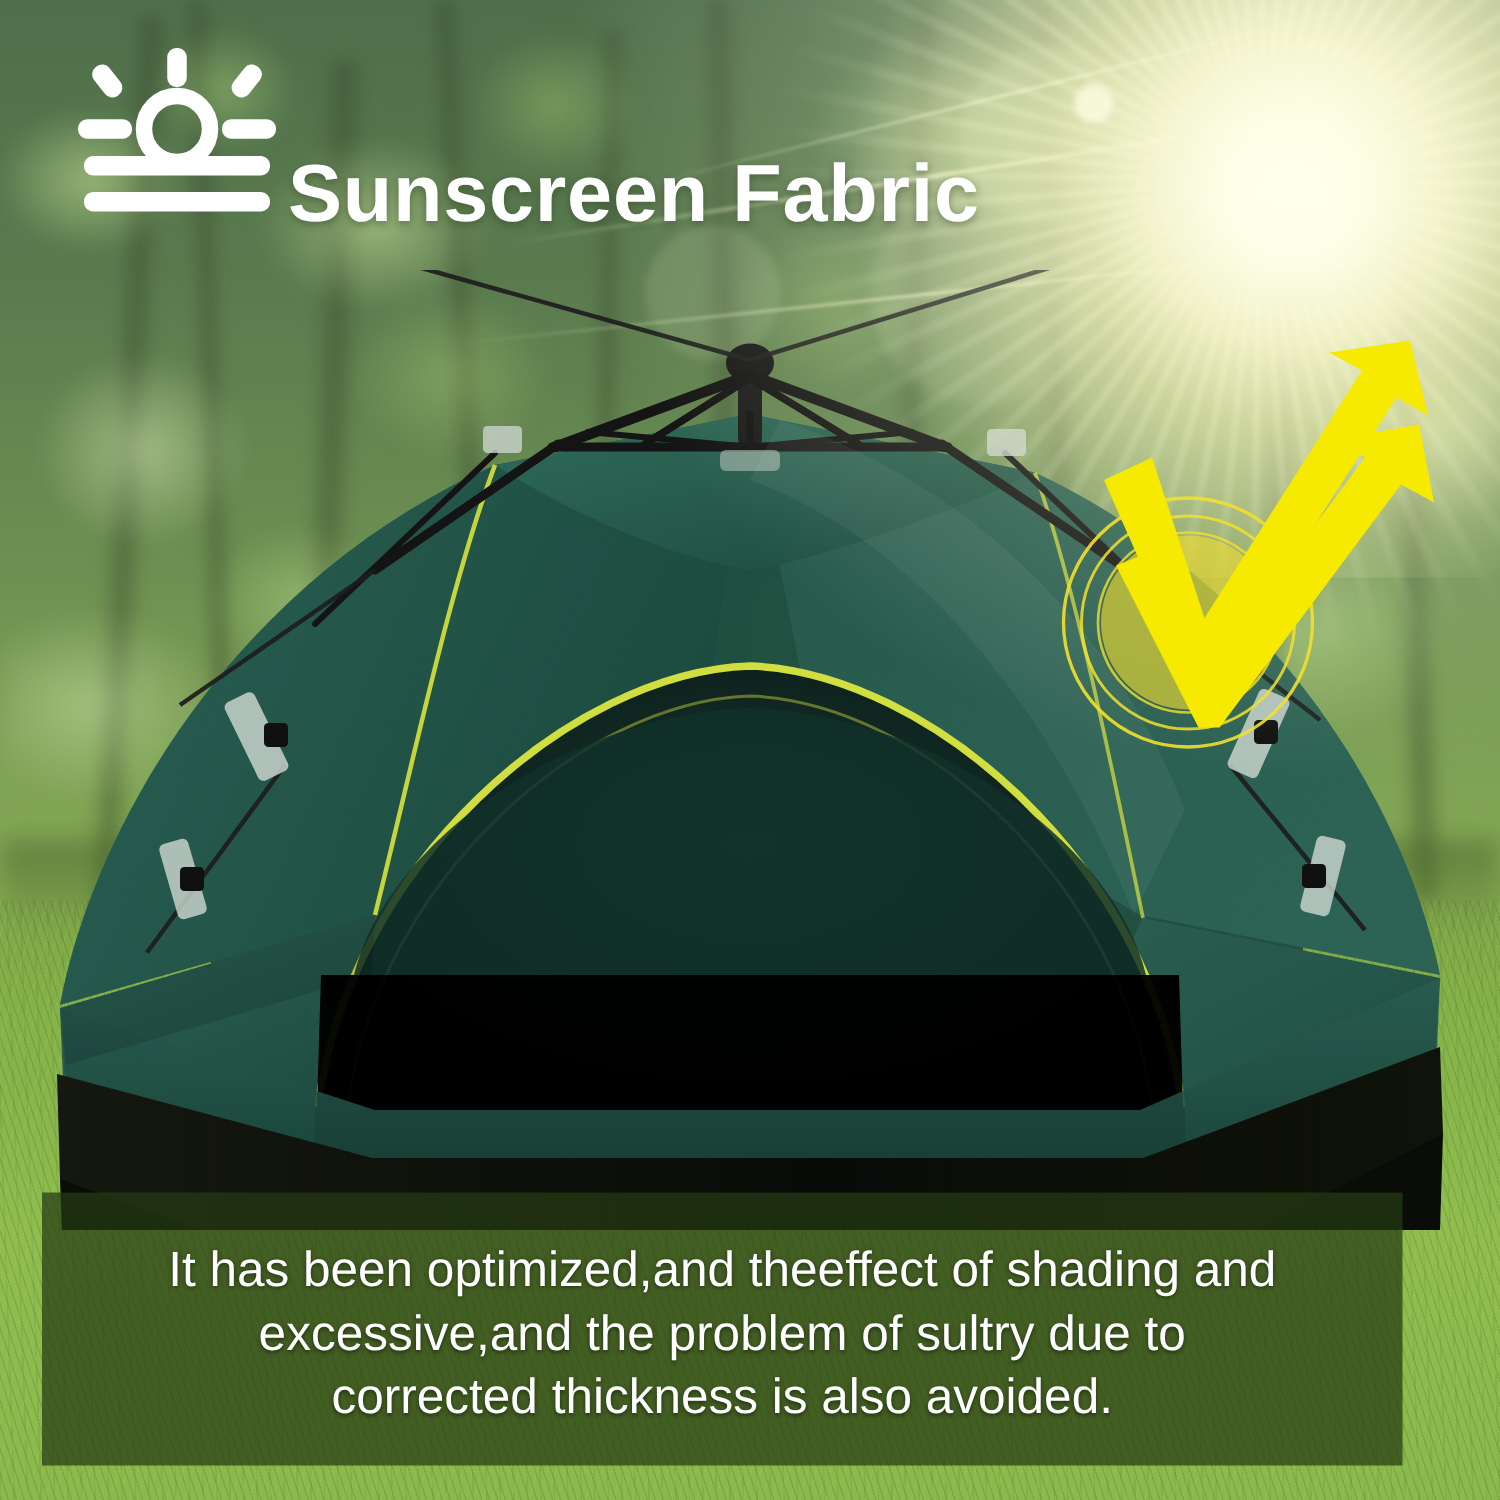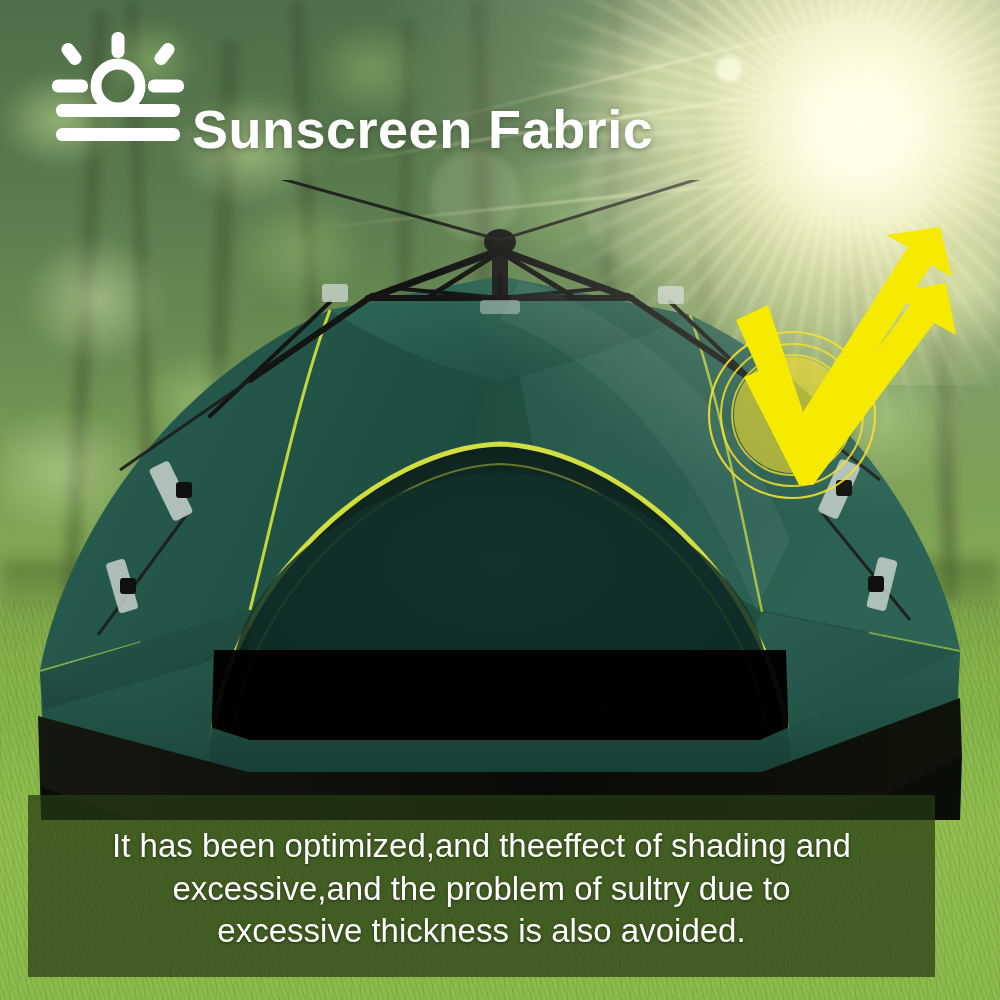--- a/index.html
+++ b/index.html
@@ -289,16 +289,16 @@
 
     <path d="M36,115 L68,100 L103,207 L208,42 L186,30 L240,22 L252,72 L231,60 L110,249 L95,249 Z" fill="#f5ea00"></path>
 
     <path d="M44,172 L74,160 L106,240 L210,100 L190,88 L246,78 L256,130 L234,118 L113,280 L99,280 Z" fill="#f5ea00"></path>
   </svg>
 
   <div class="caption-box"></div>
   <div class="caption-text">
     <span>It has been optimized,and theeffect of shading and</span>
     <span>excessive,and the problem of sultry due to</span>
-    <span>excessive thickness is also avoided.</span>
+    <span>corrected thickness is also avoided.</span>
   </div>
 
 </div>
 
 </body></html>

